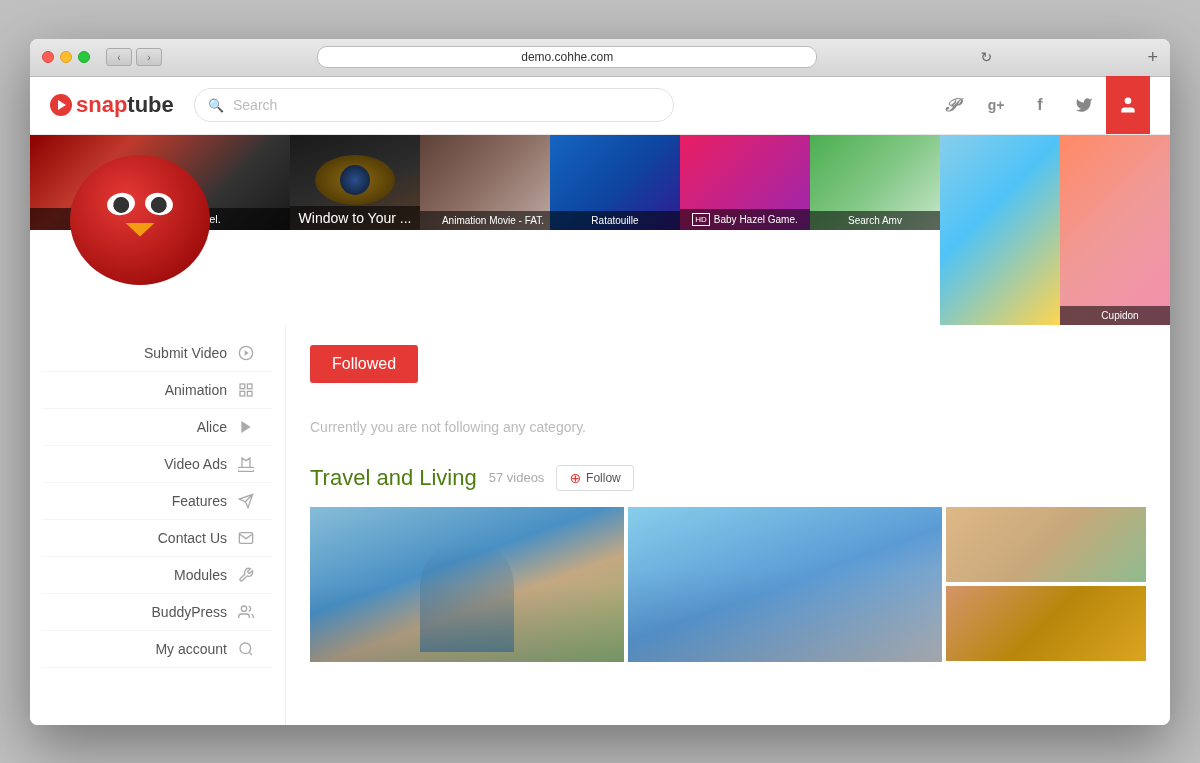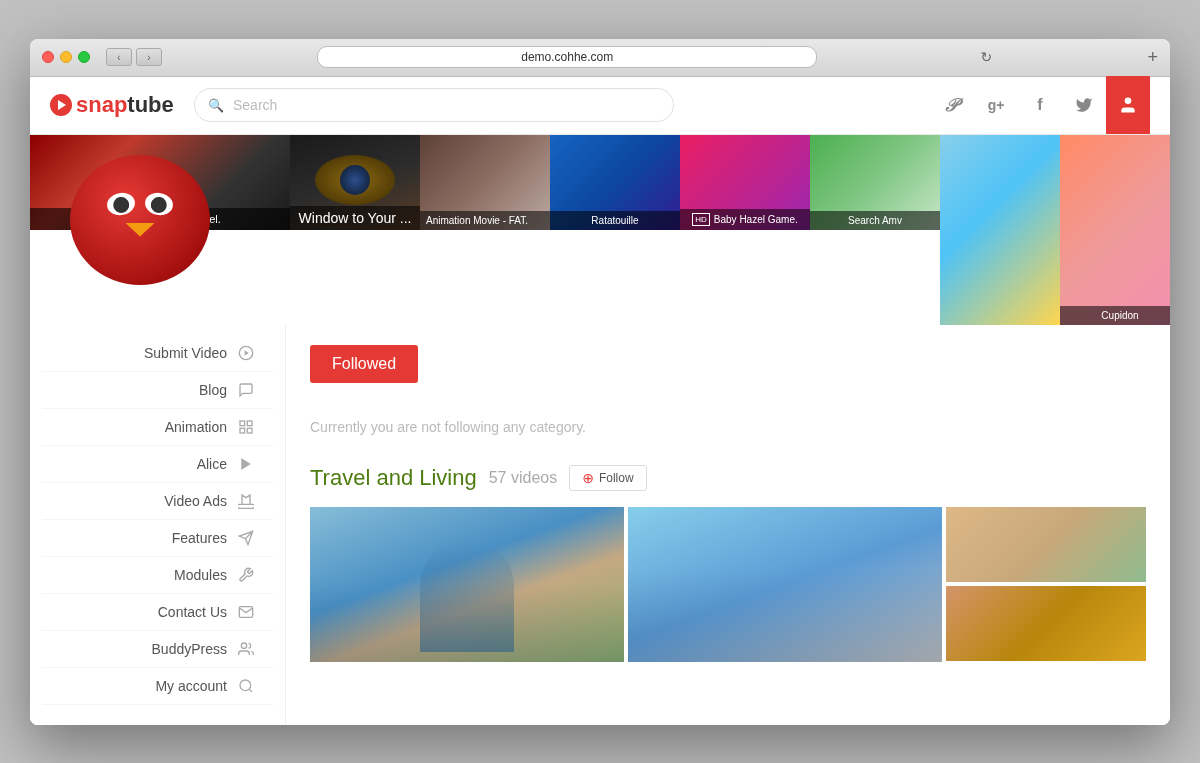--- a/index.html
+++ b/index.html
@@ -184,21 +184,21 @@
       align-items: center;
       gap: 12px;
       margin-bottom: 16px;
     }
     .category-title {
       font-size: 22px;
       color: #4d7c0f;
       font-weight: 400;
     }
     .video-count {
-      font-size: 16px;
+      font-size: 13px;
       color: #aaa;
     }
     .follow-btn {
       background: white;
       border: 1px solid #ddd;
       border-radius: 3px;
       padding: 4px 12px;
       font-size: 12px;
       color: #555;
       cursor: pointer;
@@ -295,21 +295,21 @@
       </div>
 
       <div style="position:relative; background: linear-gradient(160deg, #1a1a1a 0%, #2c2c2c 50%, #5a3e28 100%); grid-row:1; grid-column:2;">
         <div style="position:absolute;bottom:0;left:0;right:0;background:rgba(0,0,0,0.55);color:white;font-size:14px;padding:4px 6px;text-align:center;"><span>Window to Your ...</span></div>
         <div style="position:absolute;top:20px;left:50%;transform:translateX(-50%);width:80px;height:50px;background:radial-gradient(ellipse, #8B6914, #3d2b00);border-radius:50%;overflow:hidden;display:flex;align-items:center;justify-content:center;">
           <div style="width:30px;height:30px;background:radial-gradient(circle,#2c4f8c,#0a1628);border-radius:50%;"></div>
         </div>
       </div>
 
       <div style="position:relative; background: linear-gradient(135deg, #5d4037 0%, #8d6e63 50%, #bcaaa4 100%); grid-row:1; grid-column:3;">
-        <div style="position:absolute;bottom:0;left:0;right:0;background:rgba(0,0,0,0.55);color:white;font-size:10px;padding:4px 6px;text-align:left;"><span>Animation Movie - FAT.</span></div>
+        <div style="position:absolute;bottom:0;left:0;right:0;background:rgba(0,0,0,0.55);color:white;font-size:10px;padding:4px 6px;text-align:right;"><span>Animation Movie - FAT.</span></div>
       </div>
 
       <div style="position:relative; background: linear-gradient(135deg, #1565c0 0%, #0d47a1 50%, #311b92 100%); grid-row:1; grid-column:4;">
         <div style="position:absolute;bottom:0;left:0;right:0;background:rgba(0,0,0,0.55);color:white;font-size:10px;padding:4px 6px;text-align:center;"><span>Ratatouille</span></div>
       </div>
 
       <div style="position:relative; background: linear-gradient(135deg, #e91e63 0%, #9c27b0 100%); grid-row:1; grid-column:5;">
         <div style="position:absolute;bottom:0;left:0;right:0;background:rgba(0,0,0,0.55);color:white;font-size:10px;padding:4px 6px;text-align:center;display:flex;align-items:center;justify-content:center;gap:4px;">
           <span style="border:1px solid white;font-size:8px;padding:1px 2px;">HD</span>
           <span>Baby Hazel Game.</span>
@@ -334,28 +334,20 @@
         <div class="sidebar-item">
           <span>Submit Video</span>
           <span class="sidebar-item-icon">
             <svg width="16" height="16" viewBox="0 0 24 24" fill="none" stroke="#aaa" stroke-width="2">
                 <circle cx="12" cy="12" r="10"></circle>
                 <polygon points="10,8 16,12 10,16" fill="#aaa" stroke="none"></polygon>
               </svg>
           </span>
         </div>
         <div class="sidebar-item">
-          <span>Blog</span>
-          <span class="sidebar-item-icon">
-            <svg width="16" height="16" viewBox="0 0 24 24" fill="none" stroke="#aaa" stroke-width="2">
-                <path d="M21 15a2 2 0 01-2 2H7l-4 4V5a2 2 0 012-2h14a2 2 0 012 2z"></path>
-              </svg>
-          </span>
-        </div>
-        <div class="sidebar-item">
           <span>Animation</span>
           <span class="sidebar-item-icon">
             <svg width="16" height="16" viewBox="0 0 24 24" fill="none" stroke="#aaa" stroke-width="2">
                 <rect x="3" y="3" width="7" height="7"></rect>
                 <rect x="14" y="3" width="7" height="7"></rect>
                 <rect x="3" y="14" width="7" height="7"></rect>
                 <rect x="14" y="14" width="7" height="7"></rect>
               </svg>
           </span>
         </div>
@@ -377,33 +369,33 @@
         </div>
         <div class="sidebar-item">
           <span>Features</span>
           <span class="sidebar-item-icon">
             <svg width="16" height="16" viewBox="0 0 24 24" fill="none" stroke="#aaa" stroke-width="2">
                 <path d="M22 2L11 13M22 2L15 22l-4-9-9-4 20-7z"></path>
               </svg>
           </span>
         </div>
         <div class="sidebar-item">
-          <span>Modules</span>
-          <span class="sidebar-item-icon">
-            <svg width="16" height="16" viewBox="0 0 24 24" fill="none" stroke="#aaa" stroke-width="2">
-                <path d="M14.7 6.3a1 1 0 000 1.4l1.6 1.6a1 1 0 001.4 0l3.77-3.77a6 6 0 01-7.94 7.94l-6.91 6.91a2.12 2.12 0 01-3-3l6.91-6.91a6 6 0 017.94-7.94l-3.76 3.76z"></path>
-              </svg>
-          </span>
-        </div>
-        <div class="sidebar-item">
           <span>Contact Us</span>
           <span class="sidebar-item-icon">
             <svg width="16" height="16" viewBox="0 0 24 24" fill="none" stroke="#aaa" stroke-width="2">
                 <path d="M4 4h16c1.1 0 2 .9 2 2v12c0 1.1-.9 2-2 2H4c-1.1 0-2-.9-2-2V6c0-1.1.9-2 2-2z"></path>
                 <polyline points="22,6 12,13 2,6"></polyline>
+              </svg>
+          </span>
+        </div>
+        <div class="sidebar-item">
+          <span>Modules</span>
+          <span class="sidebar-item-icon">
+            <svg width="16" height="16" viewBox="0 0 24 24" fill="none" stroke="#aaa" stroke-width="2">
+                <path d="M14.7 6.3a1 1 0 000 1.4l1.6 1.6a1 1 0 001.4 0l3.77-3.77a6 6 0 01-7.94 7.94l-6.91 6.91a2.12 2.12 0 01-3-3l6.91-6.91a6 6 0 017.94-7.94l-3.76 3.76z"></path>
               </svg>
           </span>
         </div>
         <div class="sidebar-item">
           <span>BuddyPress</span>
           <span class="sidebar-item-icon">
             <svg width="16" height="16" viewBox="0 0 24 24" fill="none" stroke="#aaa" stroke-width="2">
                 <path d="M17 21v-2a4 4 0 00-4-4H5a4 4 0 00-4 4v2"></path>
                 <circle cx="9" cy="7" r="4"></circle>
                 <path d="M23 21v-2a4 4 0 00-3-3.87"></path>

